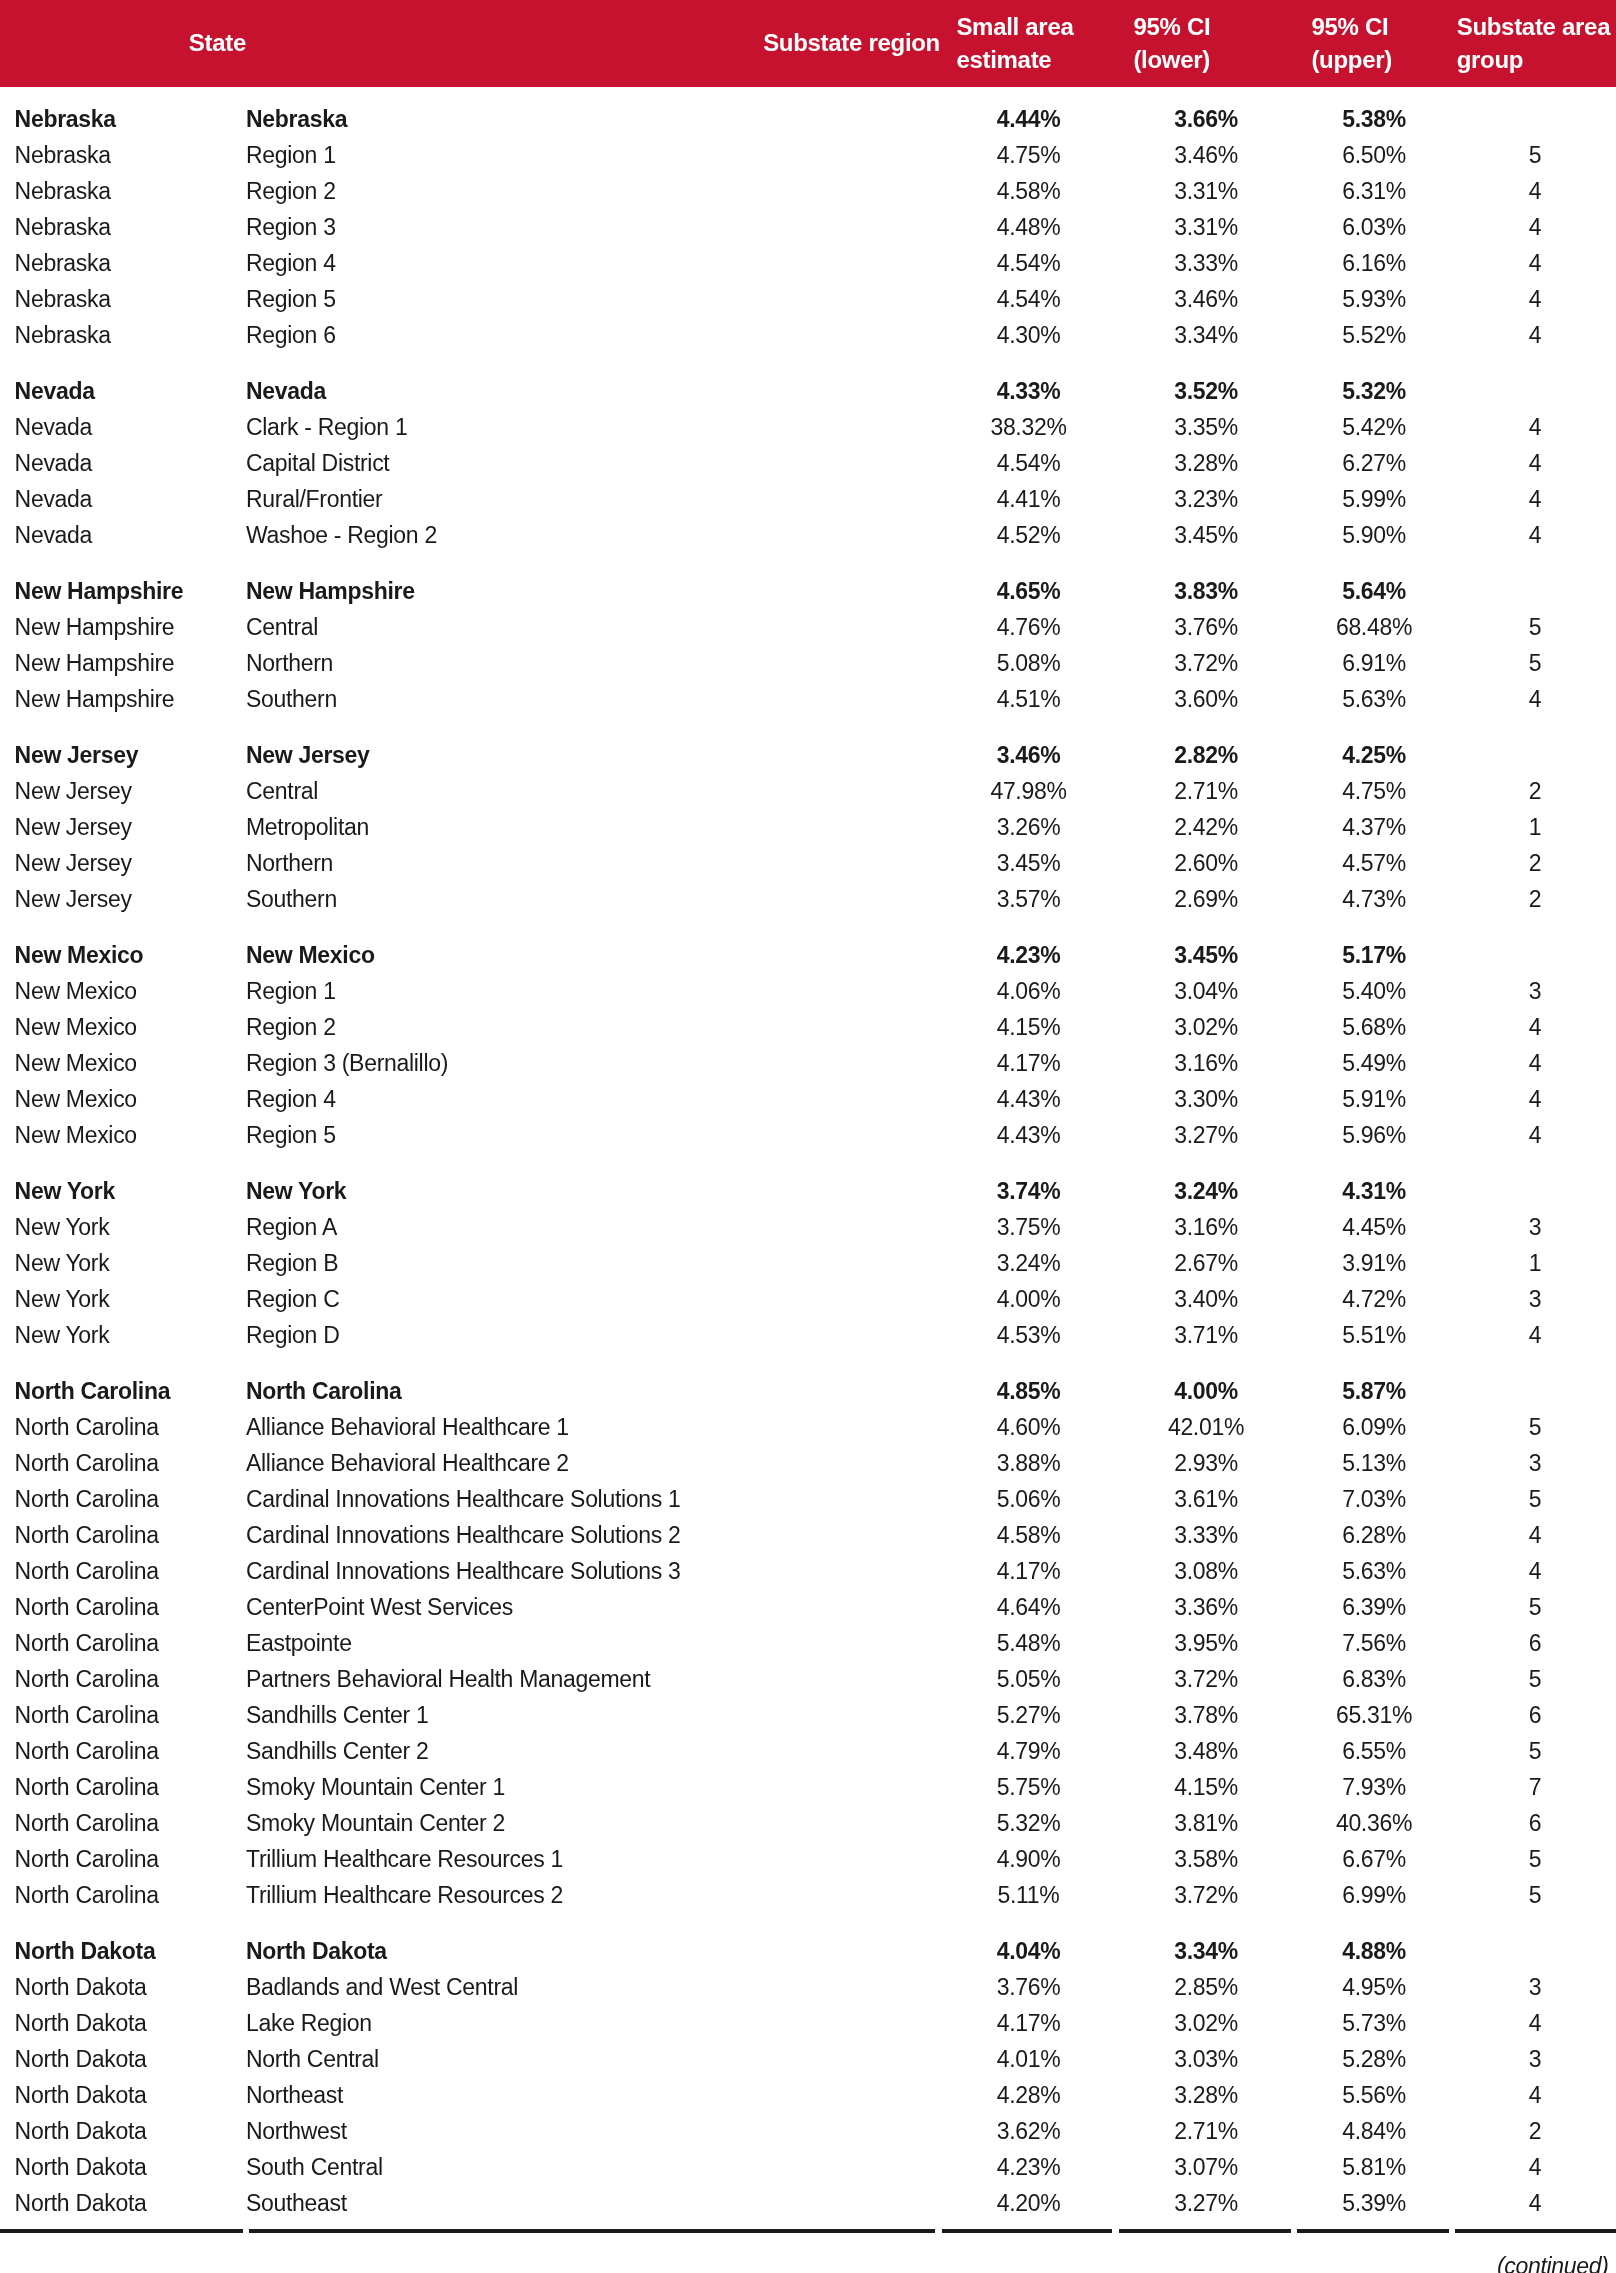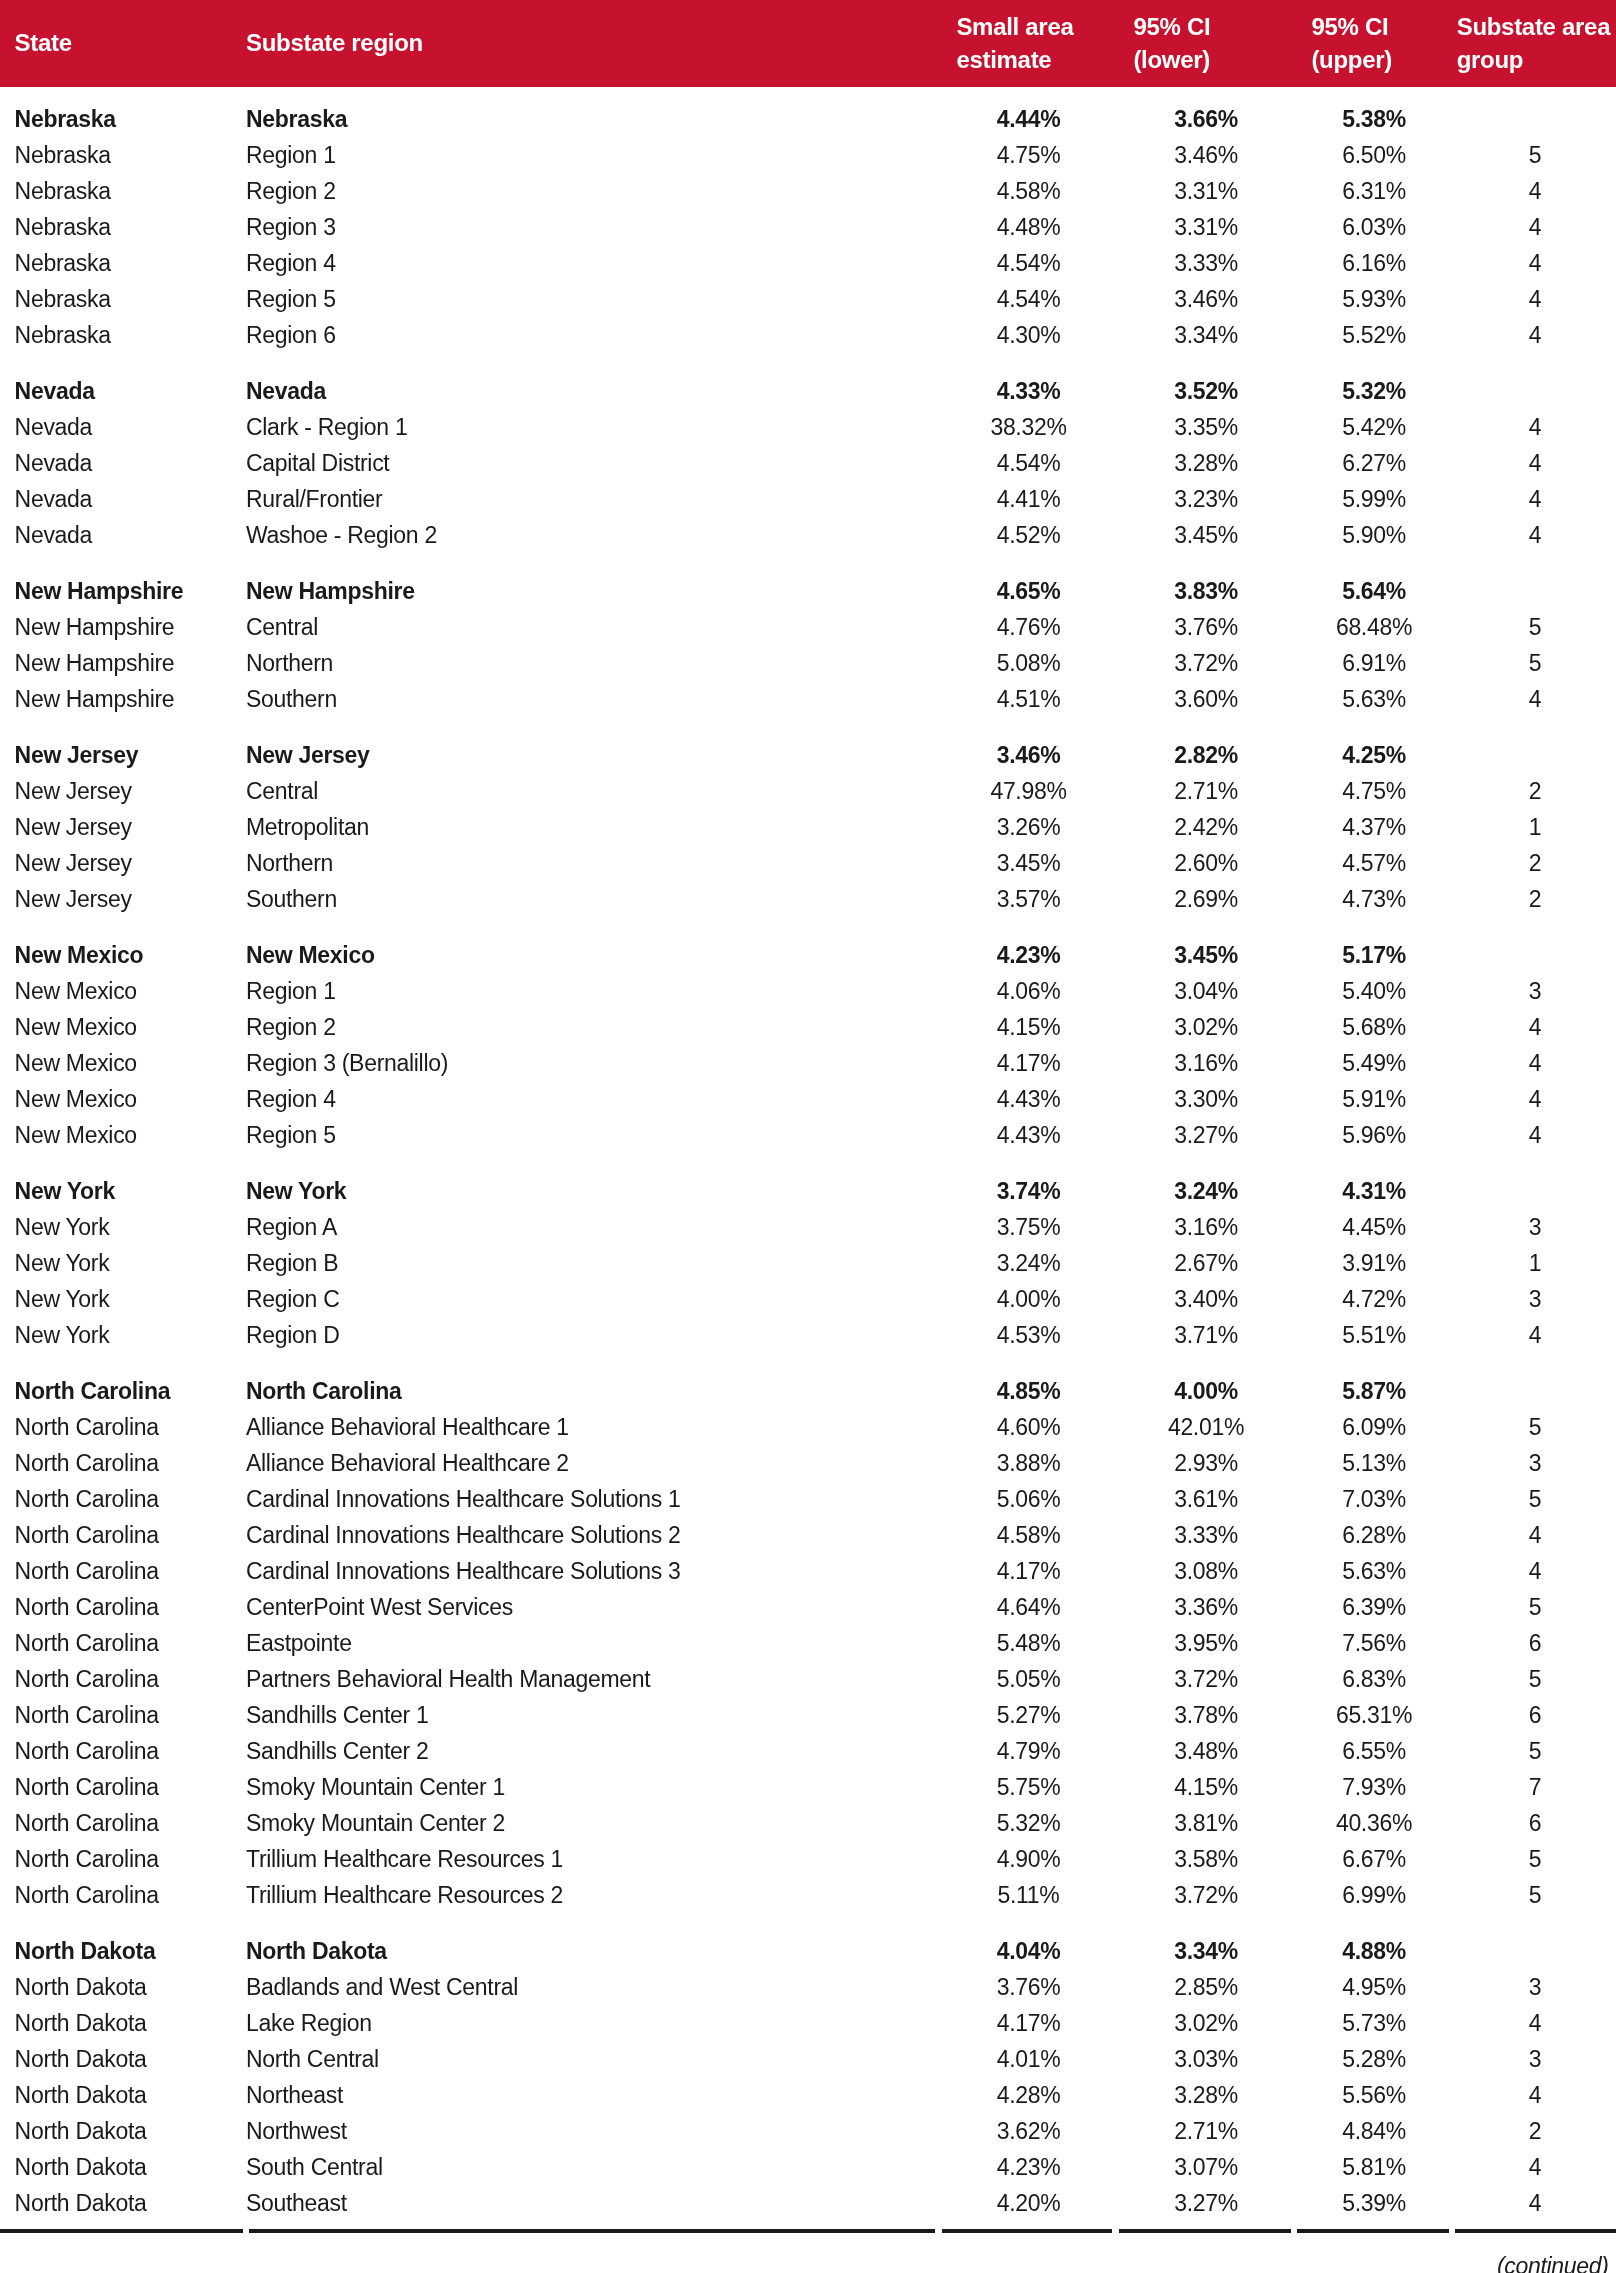--- a/index.html
+++ b/index.html
@@ -29,21 +29,21 @@
   thead th {
     background: #c6122f;
     color: #ffffff;
     font-weight: bold;
     font-size: 24px;
     line-height: 1.35;
     height: 87px;
     vertical-align: middle;
     letter-spacing: -0.3px;
   }
-  thead th.h-left { text-align: left; }
+  thead th.h-left { text-align: right; }
   thead th.h-state { padding-left: 14.6px; }
   thead th.h-num { text-align: left; padding: 0 16.4px; }
   thead th.h-group { padding: 0 3.7px; }
 
   tbody td {
     height: 36px;
     font-size: 23px;
     letter-spacing: -0.3px;
     vertical-align: middle;
     white-space: nowrap;

